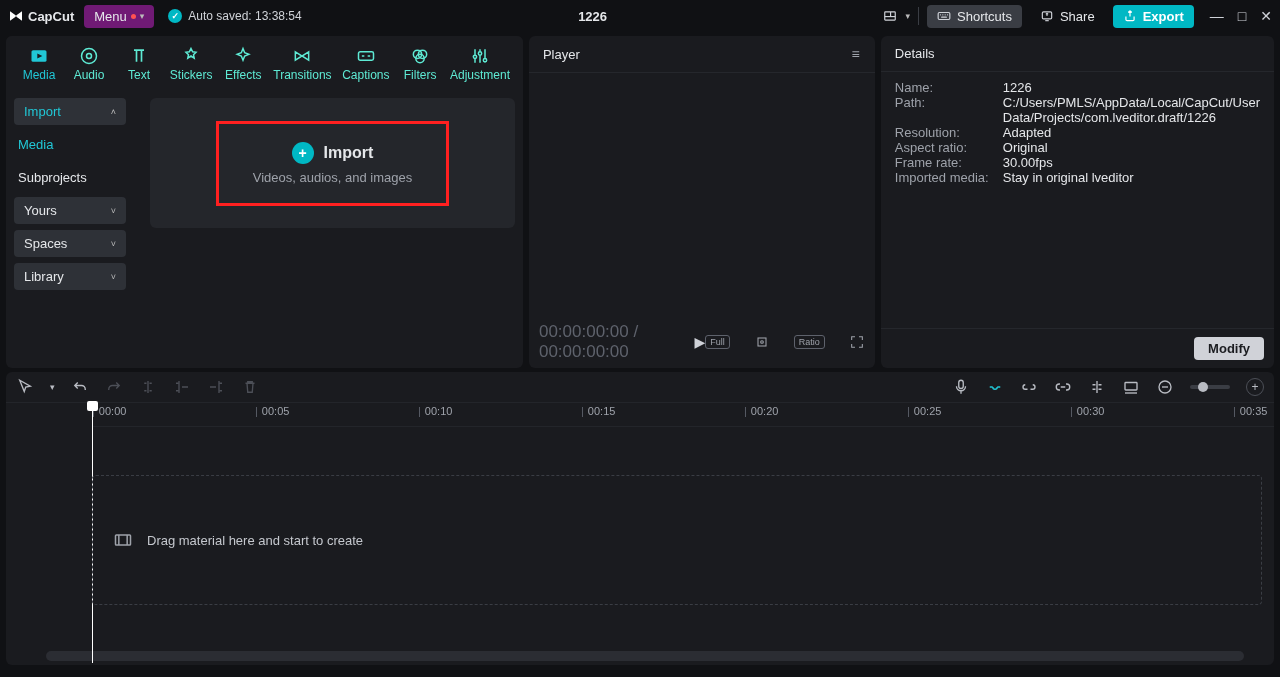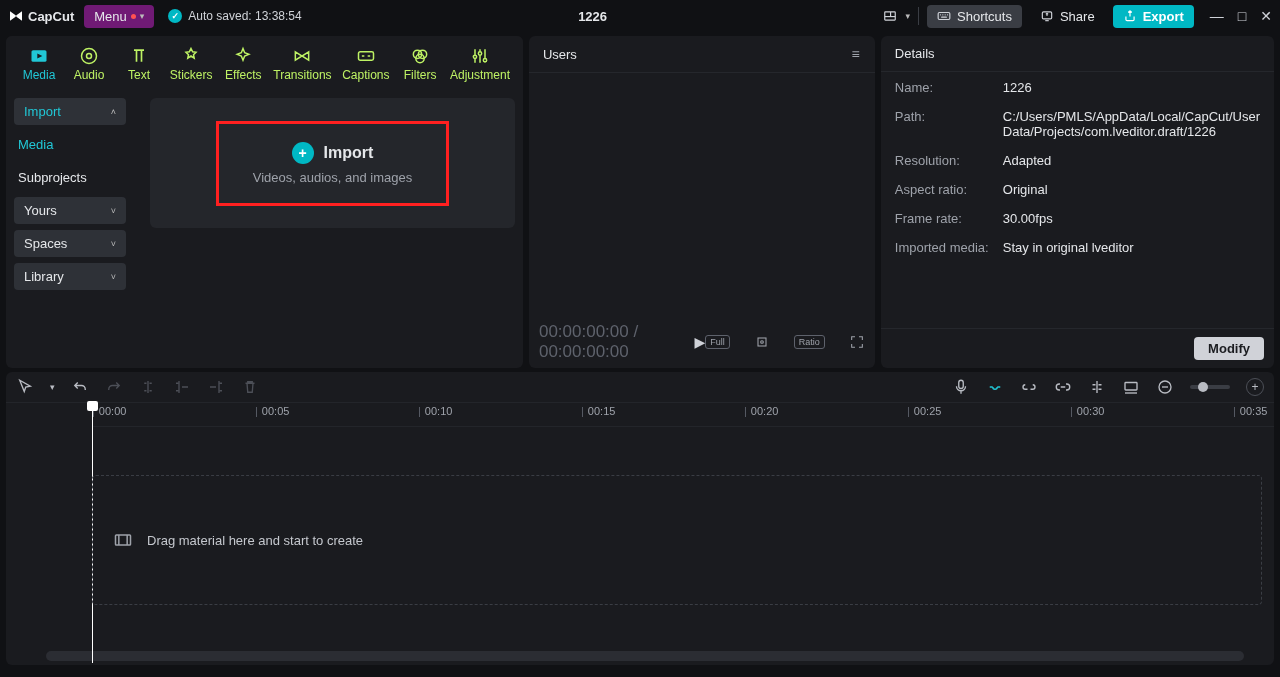--- a/index.html
+++ b/index.html
@@ -38,21 +38,21 @@
   .win-ctrl{display:flex;gap:14px;margin-left:8px;color:#cfd2d8;}
   .win-btn{cursor:pointer;font-size:14px;line-height:1;}
   .lay-icon{color:#cfd2d8;}
 
   
   .main-row{display:flex;gap:6px;padding:4px 6px;height:340px;}
 
   
   .left-col{width:556px;display:flex;flex-direction:column;background:var(--panel);border-radius:6px;overflow:hidden;}
   .tabbar{display:flex;gap:0;padding:6px 8px 0;background:var(--panel);}
-  .tab{display:flex;flex-direction:column;align-items:center;gap:2px;padding:4px 8px 8px;cursor:pointer;color:#bef264;font-size:12px;min-width:50px;}
+  .tab{display:flex;flex-direction:column;align-items:center;gap:2px;padding:4px 8px 8px;cursor:pointer;color:#5eead4;font-size:12px;min-width:50px;}
   .tab.active{color:var(--accent);}
   .tab-icon{width:20px;height:20px;display:flex;align-items:center;justify-content:center;}
   .tab-icon svg{width:20px;height:20px;}
   .tab.active .tab-icon{color:var(--accent);}
 
   .left-body{flex:1;display:flex;gap:24px;padding:8px 8px;}
   .sidebar{width:112px;display:flex;flex-direction:column;gap:6px;}
   .side-item{background:var(--panel3);border-radius:4px;padding:6px 10px;display:flex;align-items:center;justify-content:space-between;cursor:pointer;font-size:13px;}
   .side-item.active{color:var(--accent);}
   .side-item.plain{background:transparent;color:var(--accent);padding-left:4px;}
@@ -74,21 +74,21 @@
   .player-body{flex:1;}
   .player-ctrl{display:flex;align-items:center;justify-content:space-between;padding:6px 10px;color:#5e626c;}
   .time-text{font-size:17px;}
   .play-btn{color:#cfd2d8;font-size:14px;cursor:pointer;}
   .pc-right{display:flex;gap:24px;align-items:center;}
   .pc-box{border:1px solid #5e626c;border-radius:3px;padding:1px 4px;font-size:9px;cursor:pointer;color:#9ea2aa;}
   .pc-ico{width:16px;height:16px;color:#9ea2aa;cursor:pointer;}
 
   
   .details-col{flex:1;background:var(--panel);border-radius:6px;display:flex;flex-direction:column;}
-  .details-body{flex:1;padding:8px 14px;display:flex;flex-direction:column;gap:14px;overflow:hidden;}
+  .details-body{flex:1;padding:8px 14px;display:flex;flex-direction:column;overflow:hidden;}
   .drow{display:flex;}
   .dlabel{width:108px;color:var(--text-dim);}
   .dval{flex:1;color:var(--text);}
   .details-footer{padding:8px 10px;display:flex;justify-content:flex-end;border-top:1px solid #25272c;}
   .modify-btn{background:#d0d2d8;color:#1b1c20;padding:4px 14px;border-radius:4px;font-weight:600;cursor:pointer;}
 
   
   .timeline{margin:0 6px 6px;background:var(--panel);border-radius:6px;height:293px;display:flex;flex-direction:column;}
   .tl-toolbar{display:flex;align-items:center;justify-content:space-between;padding:6px 10px;border-bottom:1px solid #23252a;}
   .tl-left,.tl-right{display:flex;align-items:center;gap:16px;}
@@ -289,21 +289,21 @@
             <span class="import-title">Import</span>
           </div>
           <span class="import-sub">Videos, audios, and images</span>
         </div>
       </div>
     </div>
   </div>
 
   <div class="player-col">
     <div class="panel-header">
-      <span class="panel-title">Users</span>
+      <span class="panel-title">Player</span>
       <span class="hamb">≡</span>
     </div>
     <div class="player-body"></div>
     <div class="player-ctrl">
       <span class="time-text">
         <span>00:00:00:00</span><span> / </span><span>00:00:00:00</span>
       </span>
       <span class="play-btn">▶</span>
       <div class="pc-right">
         <span class="pc-box">Full</span>

